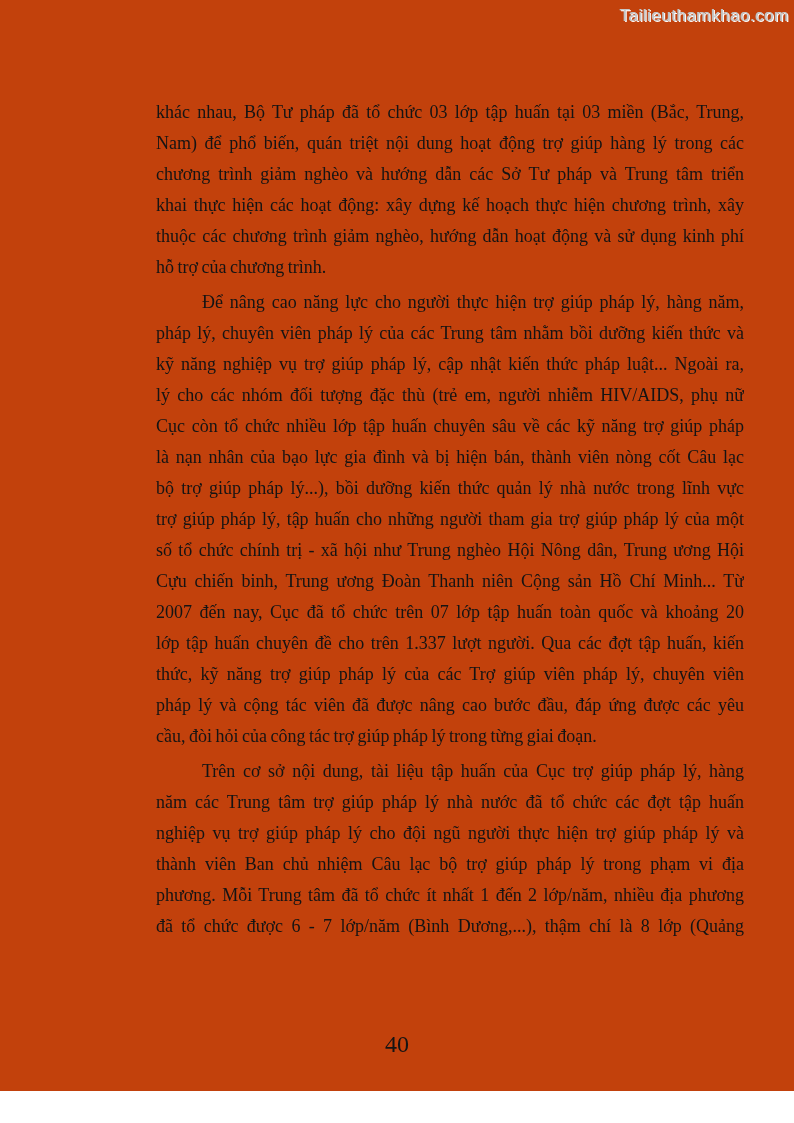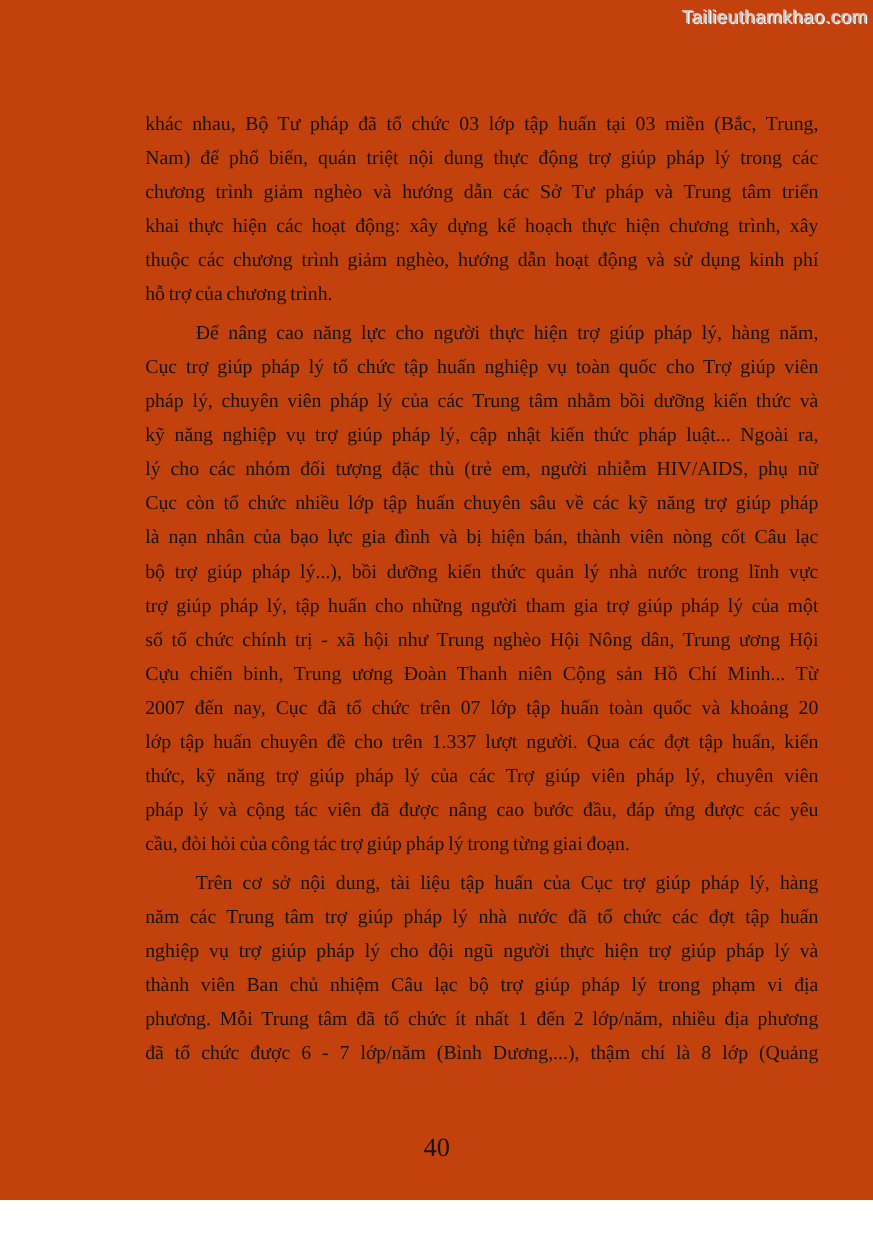--- a/index.html
+++ b/index.html
@@ -37,20 +37,21 @@
     margin-top: 4px;
   }
   .line {
     height: 31px;
     line-height: 31px;
     text-align: justify;
     text-align-last: justify;
     word-spacing: -1px;
     overflow: hidden;
     white-space: normal;
+    margin-left: 24px;
   }
   .line.first-indent {
     text-indent: 46px;
   }
   .line.last-left {
     text-align-last: left;
   }
   .page-number {
     position: absolute;
     top: 1029px;
@@ -65,29 +66,28 @@
 </style>
 </head>
 <body>
 
 <div class="page">
   <div class="watermark">Tailieuthamkhao.com</div>
 
   <div class="doc-body">
       <div class="paragraph">
         <div class="line">khác nhau, Bộ Tư pháp đã tổ chức 03 lớp tập huấn tại 03 miền (Bắc, Trung,</div>
-        <div class="line">Nam) để phổ biến, quán triệt nội dung thực động trợ giúp pháp lý trong các</div>
+        <div class="line">Nam) để phổ biến, quán triệt nội dung hoạt động trợ giúp hàng lý trong các</div>
         <div class="line">chương trình giảm nghèo và hướng dẫn các Sở Tư pháp và Trung tâm triển</div>
         <div class="line">khai thực hiện các hoạt động: xây dựng kế hoạch thực hiện chương trình, xây</div>
         <div class="line">thuộc các chương trình giảm nghèo, hướng dẫn hoạt động và sử dụng kinh phí</div>
         <div class="line last-left">hỗ trợ của chương trình.</div>
       </div>
       <div class="paragraph">
         <div class="line first-indent">Để nâng cao năng lực cho người thực hiện trợ giúp pháp lý, hàng năm,</div>
-        <div class="line">Cục trợ giúp pháp lý tổ chức tập huấn nghiệp vụ toàn quốc cho Trợ giúp viên</div>
         <div class="line">pháp lý, chuyên viên pháp lý của các Trung tâm nhằm bồi dưỡng kiến thức và</div>
         <div class="line">kỹ năng nghiệp vụ trợ giúp pháp lý, cập nhật kiến thức pháp luật... Ngoài ra,</div>
         <div class="line">lý cho các nhóm đối tượng đặc thù (trẻ em, người nhiễm HIV/AIDS, phụ nữ</div>
         <div class="line">Cục còn tổ chức nhiều lớp tập huấn chuyên sâu về các kỹ năng trợ giúp pháp</div>
         <div class="line">là nạn nhân của bạo lực gia đình và bị hiện bán, thành viên nòng cốt Câu lạc</div>
         <div class="line">bộ trợ giúp pháp lý...), bồi dưỡng kiến thức quản lý nhà nước trong lĩnh vực</div>
         <div class="line">trợ giúp pháp lý, tập huấn cho những người tham gia trợ giúp pháp lý của một</div>
         <div class="line">số tổ chức chính trị - xã hội như Trung nghèo Hội Nông dân, Trung ương Hội</div>
         <div class="line">Cựu chiến binh, Trung ương Đoàn Thanh niên Cộng sản Hồ Chí Minh... Từ</div>
         <div class="line">2007 đến nay, Cục đã tổ chức trên 07 lớp tập huấn toàn quốc và khoảng 20</div>

